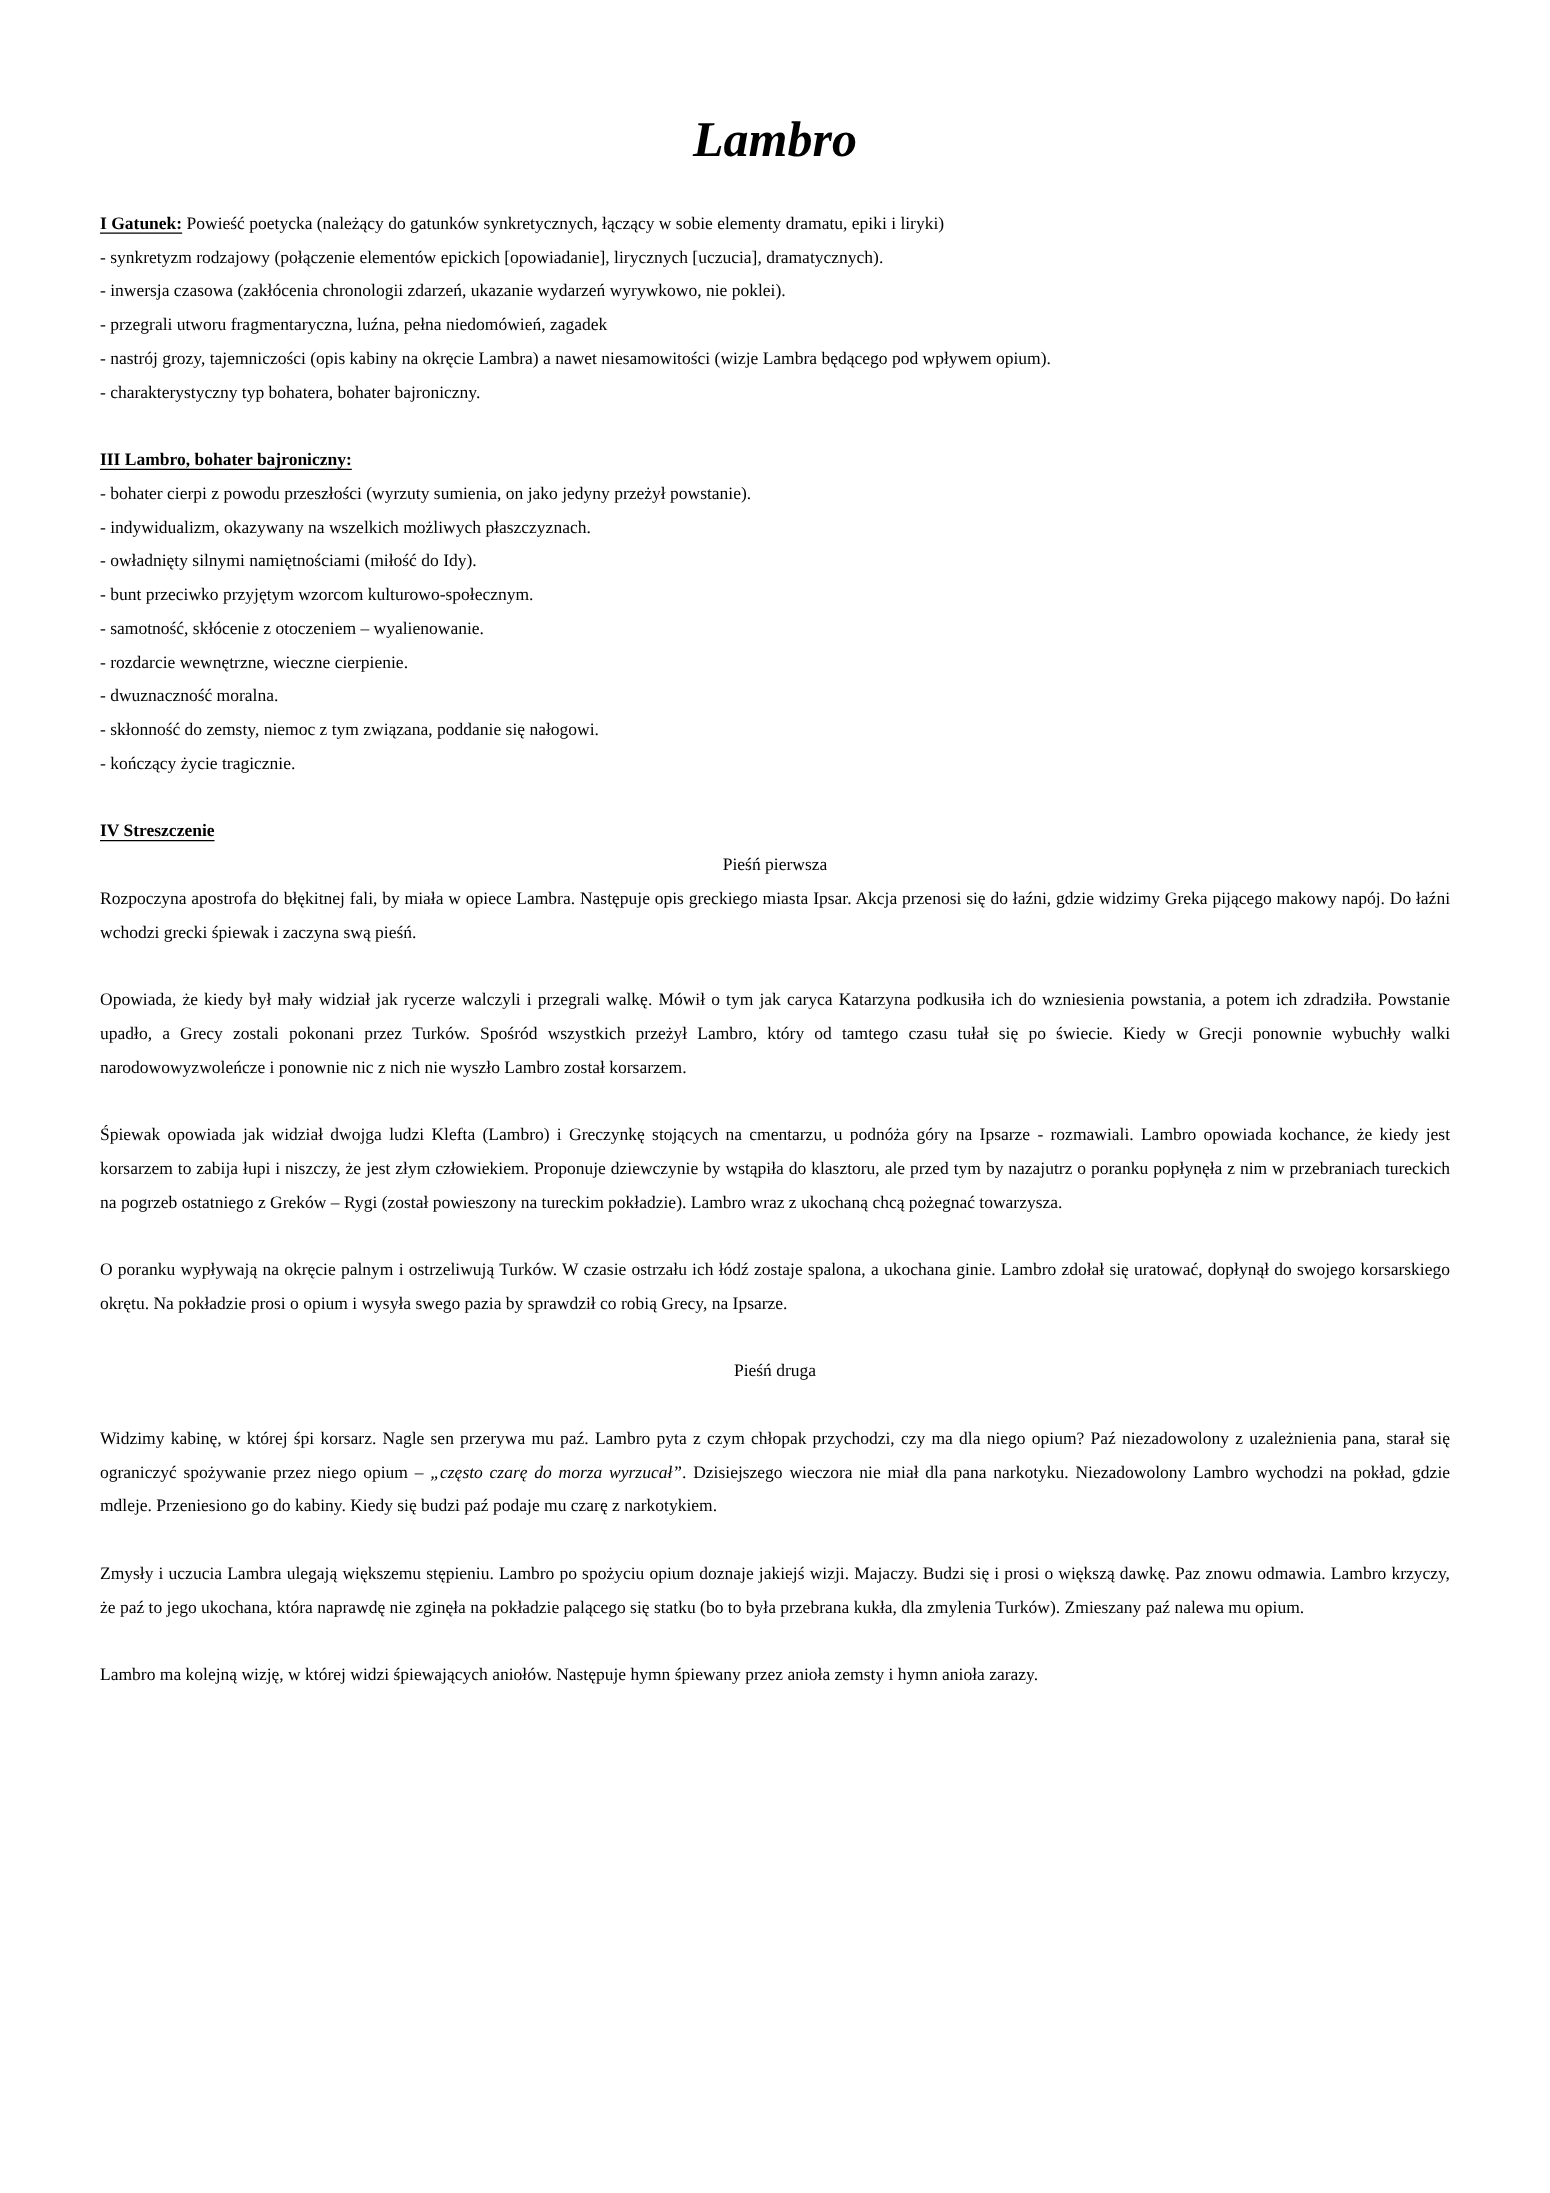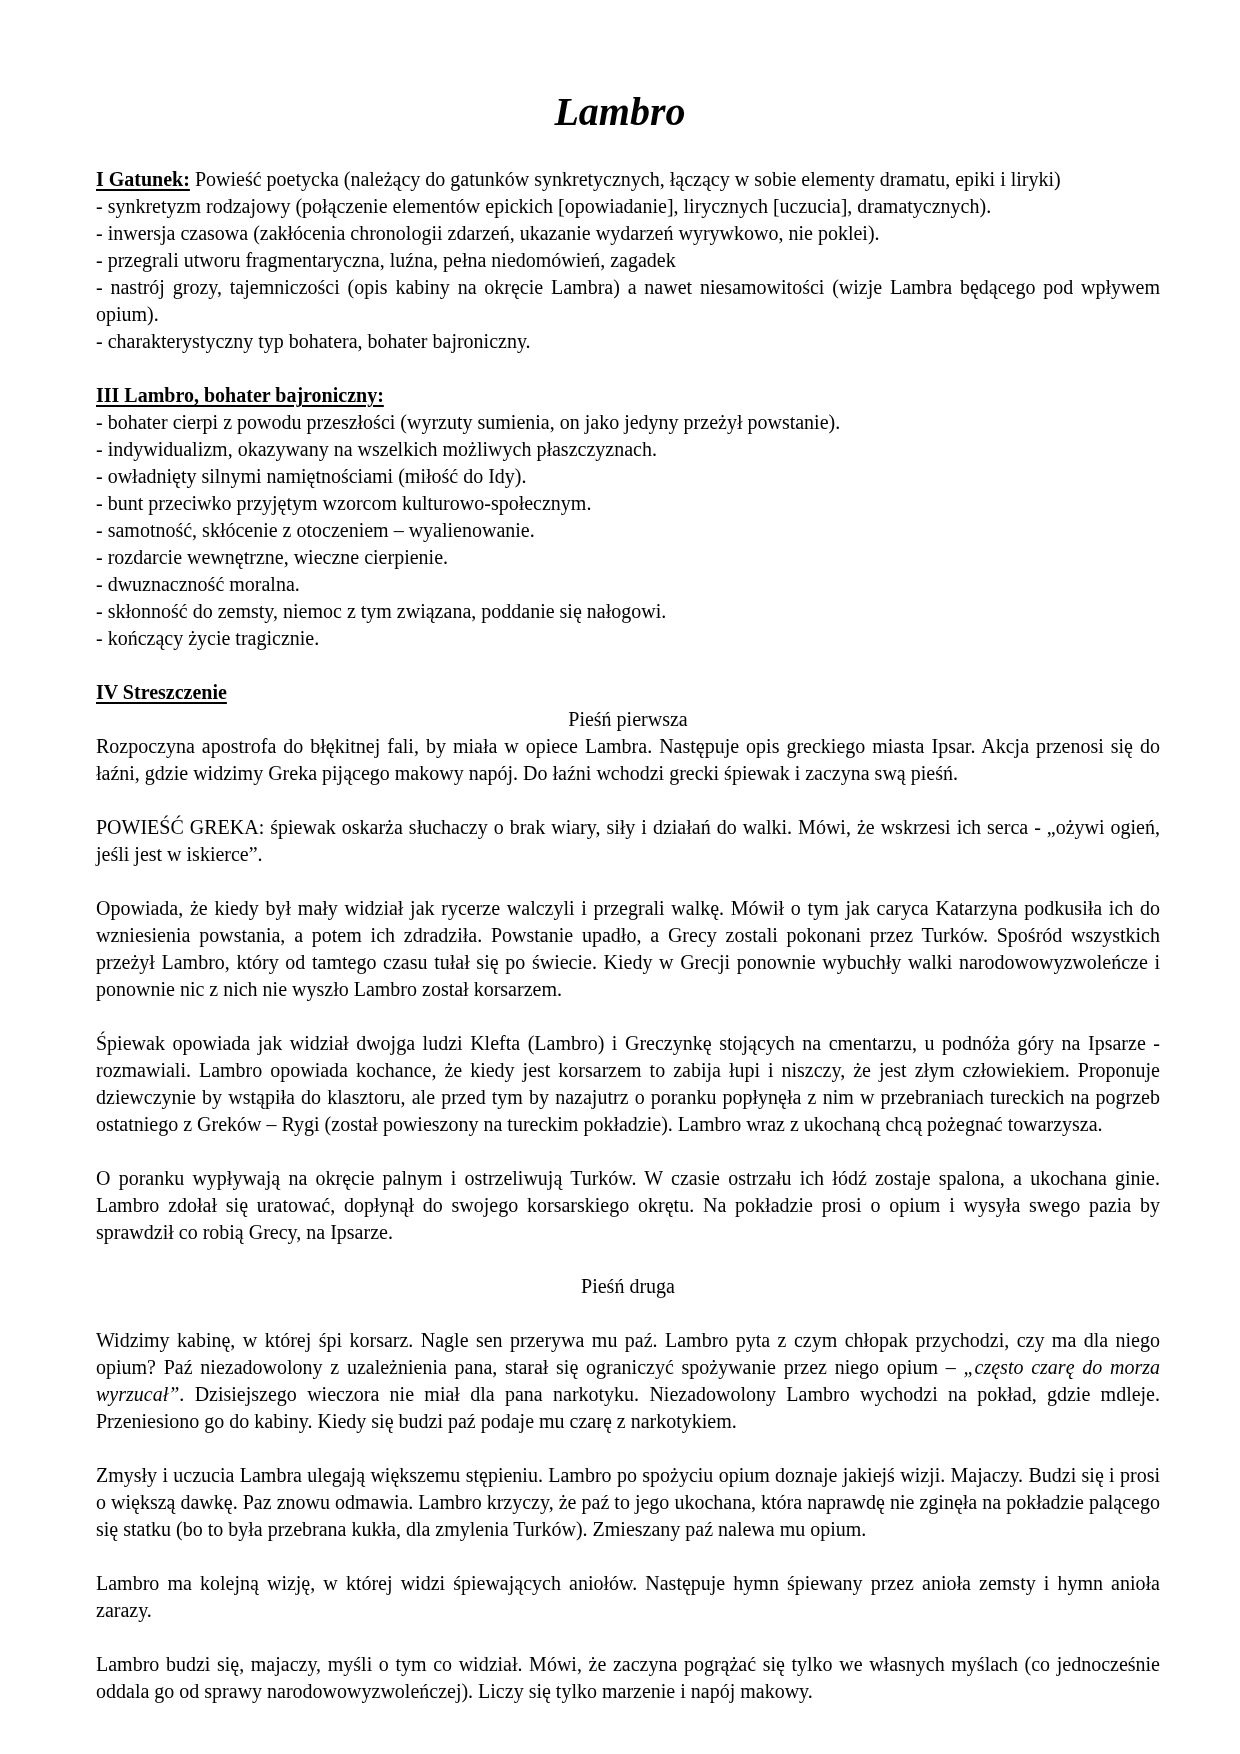--- a/index.html
+++ b/index.html
@@ -23,23 +23,22 @@
     margin: 0;
     font-size: 40px;
     line-height: 48px;
     font-weight: bold;
     font-style: italic;
     text-align: center;
     font-family: "Liberation Serif", "DejaVu Serif", serif;
   }
   .content {
     margin-top: 30px;
-    font-size: 20px;
+    font-size: 14px;
     line-height: 27px;
-    margin-left: 16px;
   }
   .content p { margin: 27px 0 0 0; }
   .para { text-align: justify; }
   .heading {
     font-weight: bold;
     text-align: left;
   }
   .heading > span {
     text-decoration: underline;
     text-underline-offset: 3px;
@@ -80,23 +79,21 @@
         <p class="bullet-item">- bunt przeciwko przyjętym wzorcom kulturowo-społecznym.</p>
         <p class="bullet-item">- samotność, skłócenie z otoczeniem – wyalienowanie.</p>
         <p class="bullet-item">- rozdarcie wewnętrzne, wieczne cierpienie.</p>
         <p class="bullet-item">- dwuznaczność moralna.</p>
         <p class="bullet-item">- skłonność do zemsty, niemoc z tym związana, poddanie się nałogowi.</p>
         <p class="bullet-item">- kończący życie tragicznie.</p>
       </div>
       <p class="heading"><span>IV Streszczenie</span></p>
       <p class="subheading tight">Pieśń pierwsza</p>
       <p class="para tight"><span>Rozpoczyna apostrofa do błękitnej fali, by miała w opiece Lambra. Następuje opis greckiego miasta Ipsar.  Akcja przenosi się do łaźni, gdzie widzimy Greka pijącego makowy napój. Do łaźni wchodzi grecki śpiewak i zaczyna swą pieśń.</span></p>
-      <p class="para"><span>POWIEŚĆ GREKA: śpiewak oskarża słuchaczy o brak wiary, siły i działań do walki. Mówi, że wskrzesi ich serca  - „ożywi ogień, jeśli jest w iskierce”.</span></p>
       <p class="para"><span>Opowiada, że kiedy był mały widział jak rycerze walczyli i przegrali walkę. Mówił o tym jak caryca Katarzyna podkusiła ich do wzniesienia powstania, a potem ich zdradziła. Powstanie upadło, a Grecy zostali pokonani przez Turków. Spośród wszystkich przeżył Lambro, który od tamtego czasu tułał się po świecie. Kiedy w Grecji ponownie wybuchły walki narodowowyzwoleńcze i ponownie nic z nich nie wyszło Lambro został korsarzem.</span></p>
       <p class="para"><span>Śpiewak opowiada jak widział dwojga ludzi Klefta (Lambro) i Greczynkę stojących na cmentarzu, u podnóża góry na Ipsarze - rozmawiali. Lambro opowiada kochance, że kiedy jest korsarzem to zabija łupi i niszczy, że jest złym człowiekiem. Proponuje dziewczynie by wstąpiła do klasztoru, ale przed tym by nazajutrz o poranku popłynęła z nim w przebraniach tureckich na pogrzeb ostatniego z Greków – Rygi (został powieszony na tureckim pokładzie). Lambro wraz z ukochaną chcą pożegnać towarzysza.</span></p>
       <p class="para"><span>O poranku wypływają na okręcie palnym i ostrzeliwują Turków. W czasie ostrzału  ich łódź zostaje spalona, a ukochana ginie. Lambro zdołał się uratować, dopłynął do swojego korsarskiego okrętu. Na pokładzie prosi o opium i wysyła swego pazia by sprawdził co robią Grecy, na Ipsarze.</span></p>
       <p class="subheading">Pieśń druga</p>
       <p class="para"><span>Widzimy kabinę, w której śpi korsarz. Nagle sen przerywa mu paź. Lambro pyta z czym chłopak przychodzi, czy ma dla niego opium? Paź niezadowolony z uzależnienia pana, starał się ograniczyć spożywanie przez niego opium – </span><span class="italic">„często czarę do morza wyrzucał”</span><span>. Dzisiejszego wieczora nie miał dla pana narkotyku. Niezadowolony Lambro wychodzi na pokład, gdzie mdleje. Przeniesiono go do kabiny. Kiedy się budzi paź podaje mu czarę z narkotykiem.</span></p>
       <p class="para"><span>Zmysły i uczucia Lambra ulegają większemu stępieniu. Lambro po spożyciu opium doznaje jakiejś wizji. Majaczy. Budzi się i prosi o większą dawkę. Paz znowu odmawia. Lambro krzyczy, że paź to jego ukochana, która naprawdę nie zginęła na pokładzie palącego się statku (bo to była przebrana kukła, dla zmylenia Turków). Zmieszany paź nalewa mu opium.</span></p>
       <p class="para"><span>Lambro ma kolejną wizję, w której widzi śpiewających aniołów. Następuje hymn śpiewany przez anioła zemsty i hymn anioła zarazy.</span></p>
-      <p class="para"><span>Lambro budzi się, majaczy, myśli o tym co widział. Mówi, że zaczyna pogrążać się tylko we własnych myślach (co jednocześnie oddala go od sprawy narodowowyzwoleńczej). Liczy się tylko marzenie i napój makowy.</span></p>
     </div>
 </div>
 
 </body></html>

